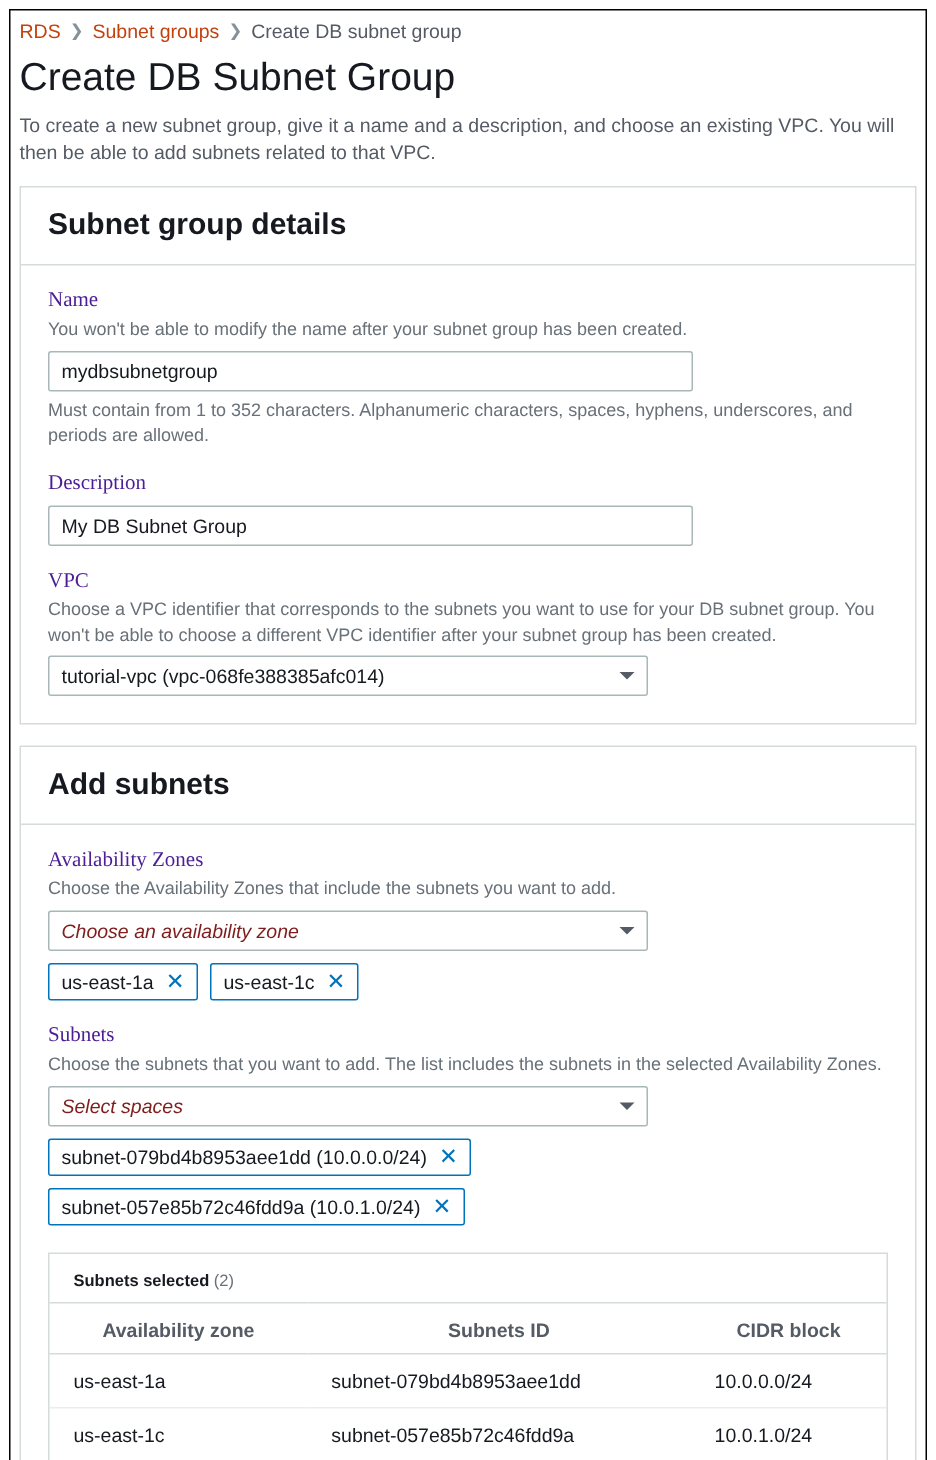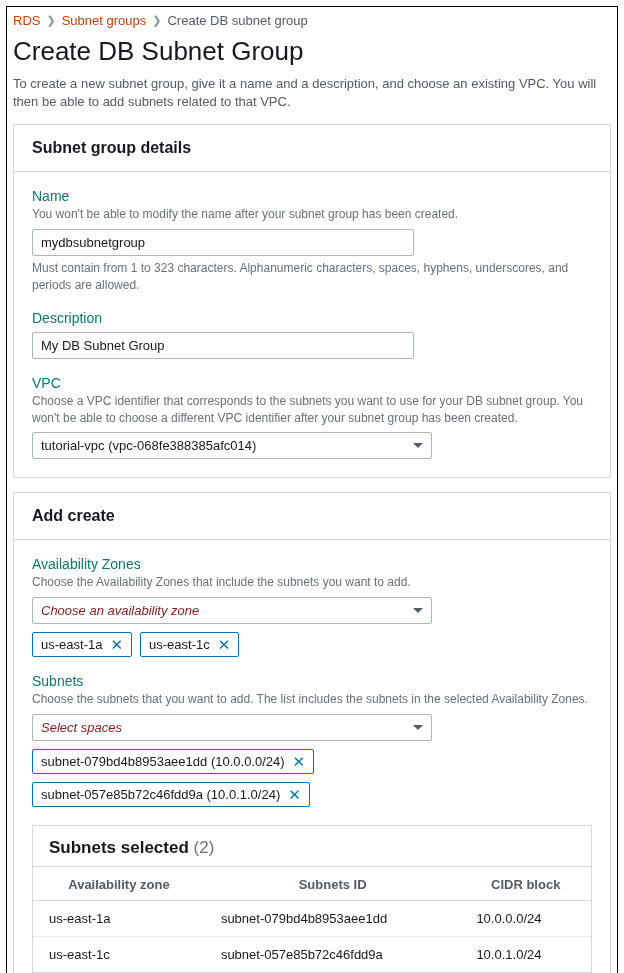--- a/index.html
+++ b/index.html
@@ -38,48 +38,49 @@
     margin-bottom: 13px;
   }
   .panel {
     border: 1px solid #d5dbdb;
     background: #fff;
     margin-bottom: 14px;
   }
   .panel-header {
     padding: 14px 18px;
     border-bottom: 1px solid #d5dbdb;
-    font-size: 16px;
+    font-size: 20px;
     font-weight: 700;
     color: #16191f;
   }
   .panel-body {
     padding: 16px 18px 18px 18px;
   }
   .field { margin-bottom: 16px; }
   .field:last-child { margin-bottom: 0; }
   .field-label {
     font-size: 14px;
-    color: #0f766e;
+    color: #4c1d95;
     margin-bottom: 2px;
+    font-family: Liberation Serif, serif;
   }
   .field-hint {
     font-size: 12px;
     color: #687078;
     line-height: 1.4;
     margin-bottom: 6px;
   }
   .field-hint-below {
     font-size: 12px;
     color: #687078;
     line-height: 1.4;
     margin-top: 4px;
   }
   input[type=text] {
-    width: 382px;
+    width: 430px;
     max-width: 100%;
     padding: 5px 8px;
     font-size: 13px;
     border: 1px solid #aab7b8;
     border-radius: 2px;
     color: #16191f;
     font-family: inherit;
   }
   .select {
     width: 400px;
@@ -124,21 +125,21 @@
     font-weight: 400;
     font-size: 15px;
     line-height: 1;
   }
   .subtable-group { margin-top: 18px; }
   .subtable {
     border: 1px solid #d5dbdb;
   }
   .subtable-title {
     padding: 12px 16px 8px 16px;
-    font-size: 17px;
+    font-size: 11px;
     font-weight: 700;
   }
   .subtable-title .count { color: #687078; font-weight: 400; }
   table {
     width: 100%;
     border-collapse: collapse;
     font-size: 13px;
   }
   thead th {
     text-align: center;
@@ -170,39 +171,39 @@
   <h1>Create DB Subnet Group</h1>
   <p class="page-desc">To create a new subnet group, give it a name and a description, and choose an existing VPC. You will then be able to add subnets related to that VPC.</p>
 
   <div class="panel">
     <div class="panel-header">Subnet group details</div>
     <div class="panel-body">
       <div class="field">
         <div class="field-label">Name</div>
         <div class="field-hint">You won't be able to modify the name after your subnet group has been created.</div>
         <input type="text" value="mydbsubnetgroup" style="">
-        <div class="field-hint-below">Must contain from 1 to 323 characters. Alphanumeric characters, spaces, hyphens, underscores, and periods are allowed.</div>
+        <div class="field-hint-below">Must contain from 1 to 352 characters. Alphanumeric characters, spaces, hyphens, underscores, and periods are allowed.</div>
       </div>
       <div class="field">
         <div class="field-label">Description</div>
         <input type="text" style="margin-top: 4px;" value="My DB Subnet Group">
       </div>
       <div class="field">
         <div class="field-label">VPC</div>
         <div class="field-hint">Choose a VPC identifier that corresponds to the subnets you want to use for your DB subnet group. You won't be able to choose a different VPC identifier after your subnet group has been created.</div>
         <div class="select">
           <span>tutorial-vpc (vpc-068fe388385afc014)</span>
           <span class="caret"></span>
         </div>
       </div>
     </div>
   </div>
 
   <div class="panel">
-    <div class="panel-header">Add create</div>
+    <div class="panel-header">Add subnets</div>
     <div class="panel-body">
 
       <div class="field">
         <div class="field-label">Availability Zones</div>
         <div class="field-hint">Choose the Availability Zones that include the subnets you want to add.</div>
         <div class="select placeholder">
           <span>Choose an availability zone</span>
           <span class="caret"></span>
         </div>
         <div class="tags">

